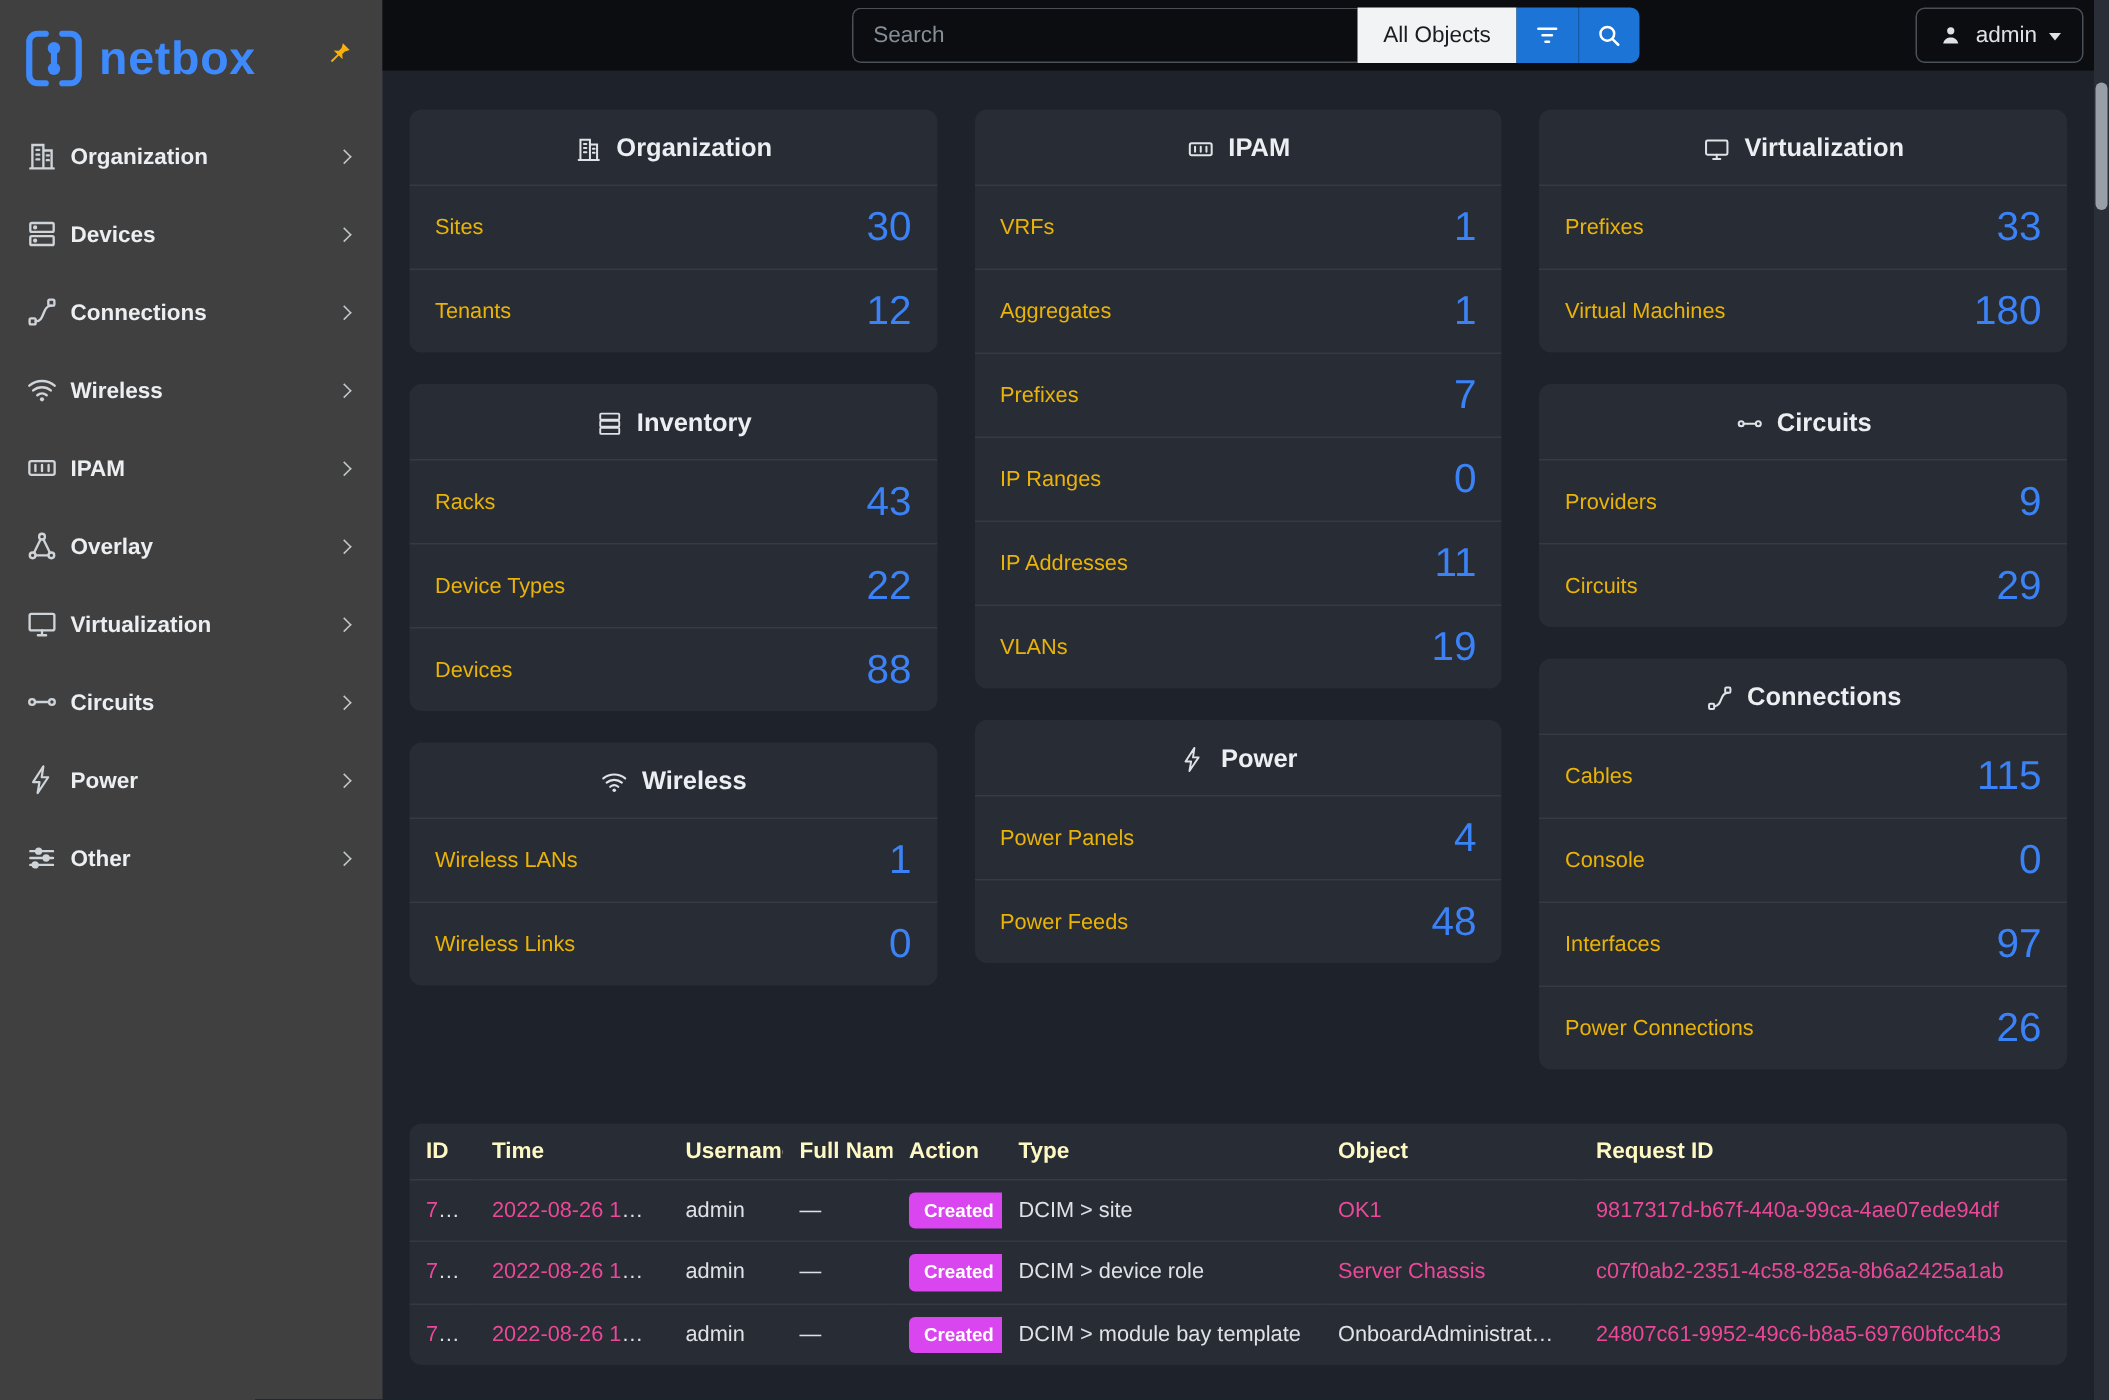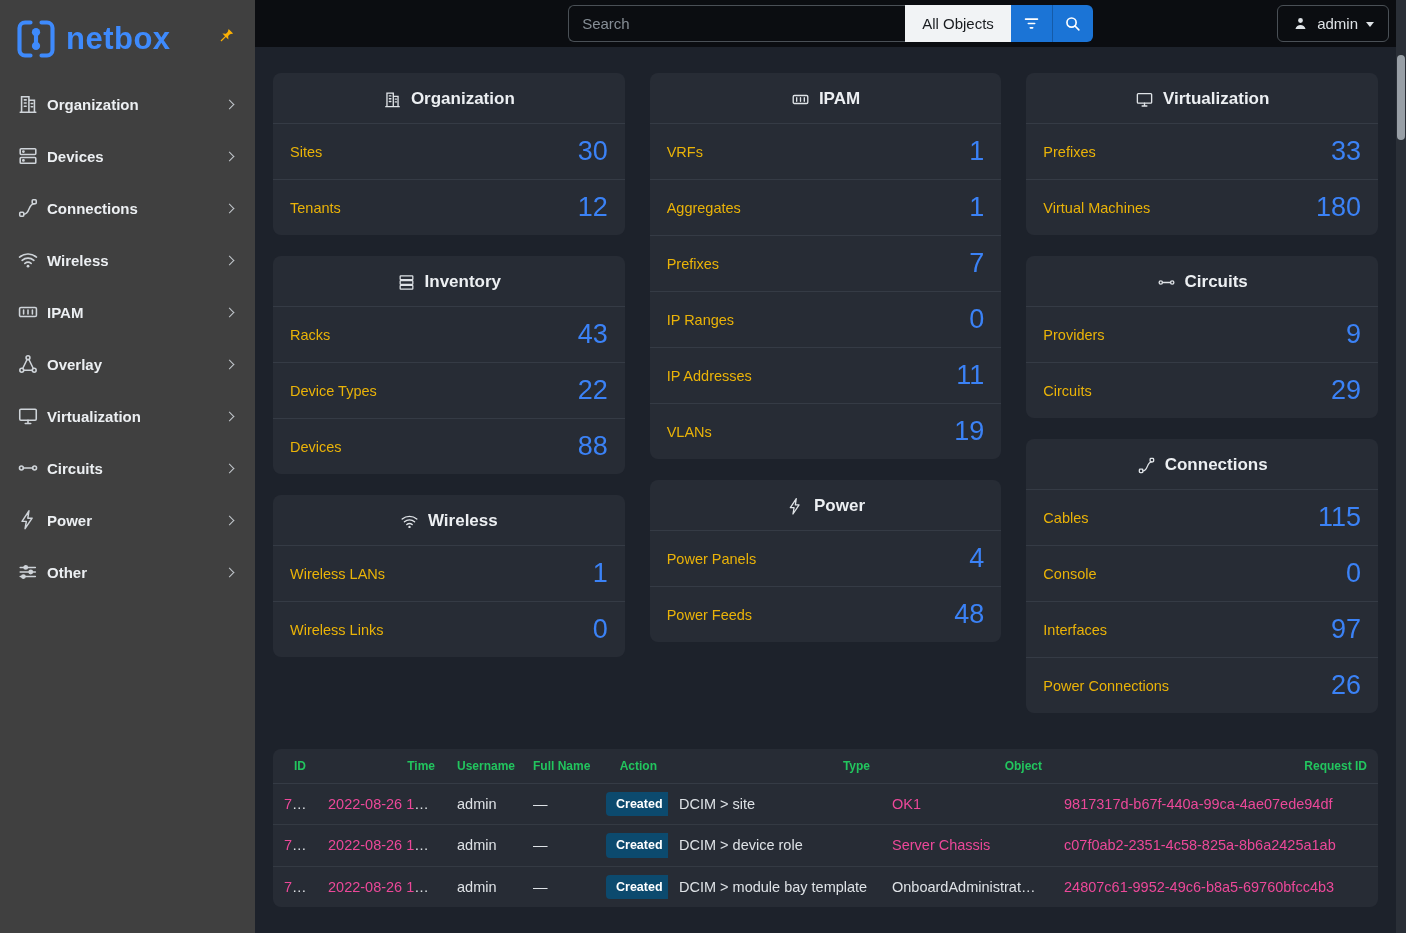--- a/index.html
+++ b/index.html
@@ -52,26 +52,26 @@
     padding:16px 16px 14px;font-size:17px;font-weight:600;color:#eceff2}
   .ci{width:19px;height:19px;color:#dfe3e7;flex:0 0 19px}
   .stat-row{display:flex;align-items:center;justify-content:space-between;
     padding:14px 17px;border-top:1px solid #353b45;cursor:pointer}
   .stat-label{font-size:14.5px;color:#eab308}
   .stat-value{font-size:27px;font-weight:300;color:#3b82f6;line-height:27px}
 
   
   .changelog{margin-top:36px}
   .cl-table{width:100%;border-collapse:collapse;table-layout:fixed}
-  .cl-table th{font-size:12px;font-weight:700;color:#22c55e;text-align:right;
+  .cl-table th{font-size:15px;font-weight:700;color:#fef9c3;text-align:left;
     padding:10px 11px;border-bottom:1px solid #353b45;white-space:nowrap;overflow:hidden}
   .cl-table td{font-size:14.5px;color:#dee2e6;padding:8px 11px;border-top:1px solid #343a43;
     white-space:nowrap;overflow:hidden;text-overflow:ellipsis;height:37px}
   .link{color:#ec4899;text-decoration:none;cursor:pointer}
-  .badge-created{display:inline-block;background:#0c4a6e;color:#fff;font-size:12.5px;
+  .badge-created{display:inline-block;background:#d946ef;color:#fff;font-size:12.5px;
     font-weight:600;padding:4px 10px;border-radius:4px;line-height:1.3}
 
   
   .scrollbar{position:fixed;top:0;right:0;width:10px;height:933px;background:#2a2f37;z-index:50}
   .scroll-thumb{position:absolute;top:55px;left:1px;width:8px;height:85px;background:#989fa6;
     border-radius:4px;cursor:grab}
 </style>
 </head>
 <body>
 

